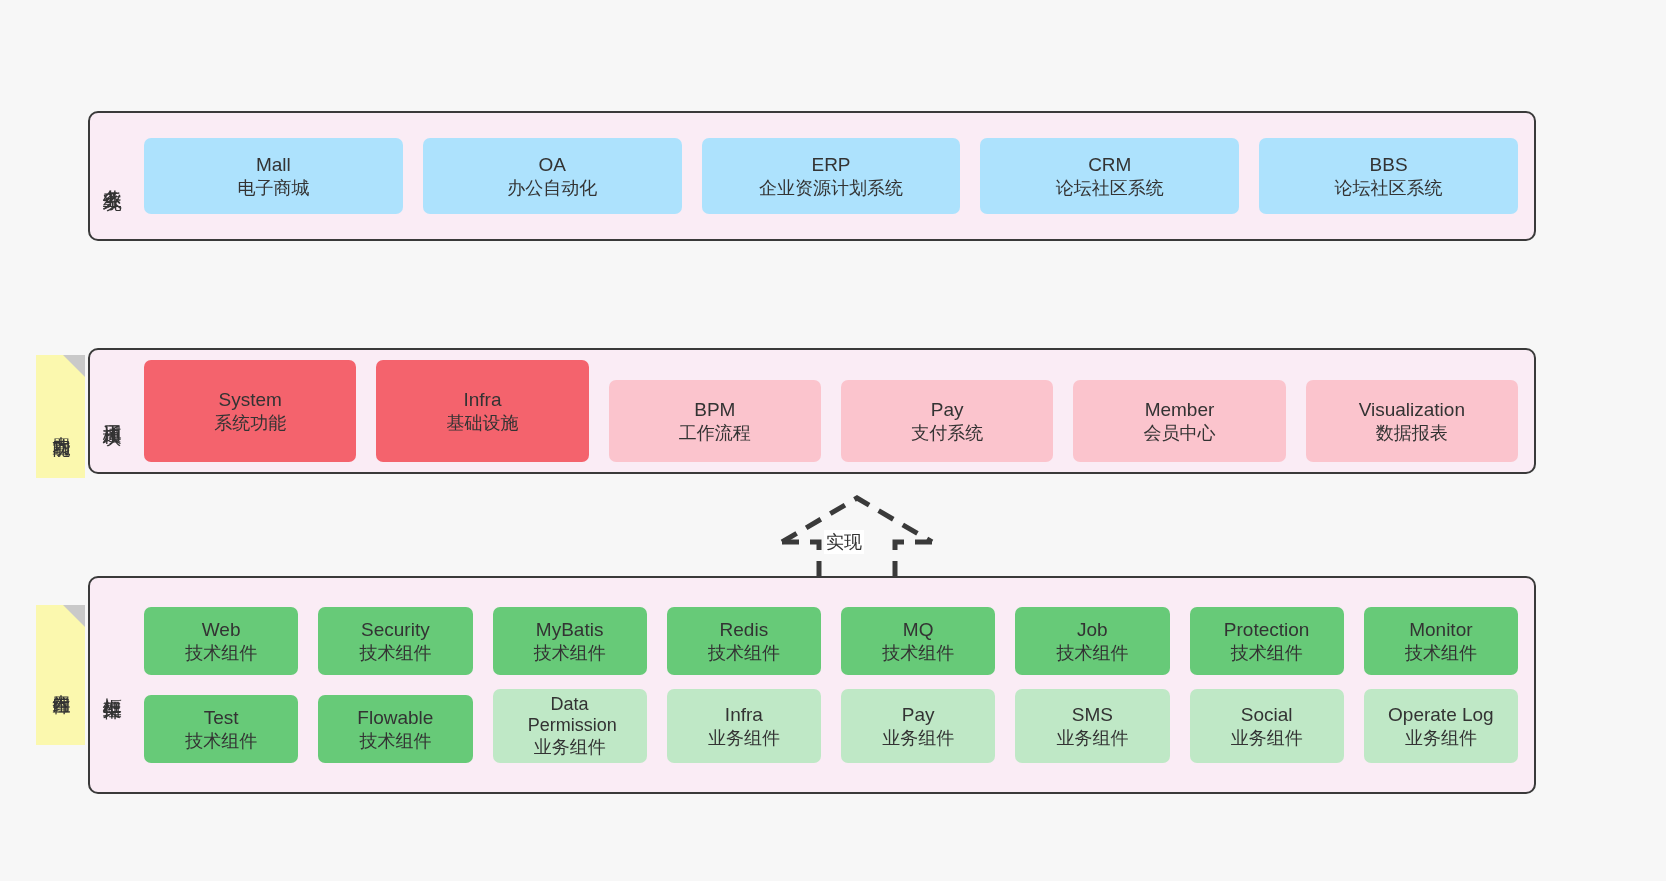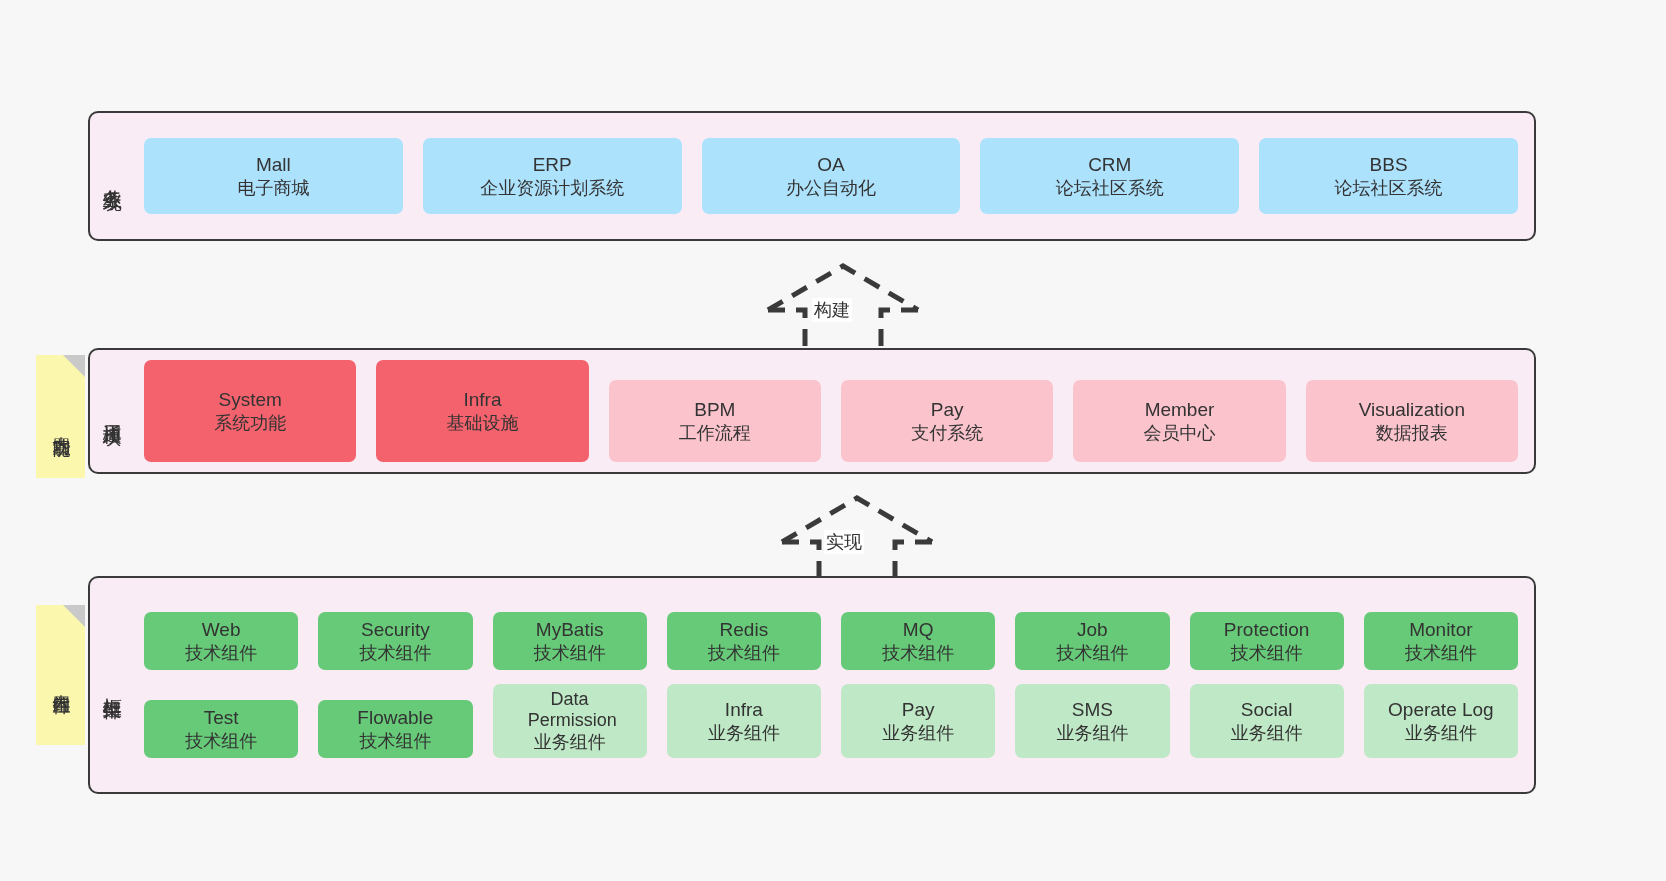--- a/index.html
+++ b/index.html
@@ -79,21 +79,21 @@
     padding: 4px 6px;
     color: #333333;
     font-size: 19px;
   }
   .node .sub {
     font-size: 18px;
   }
   .node.biz    { background: #ade2fd; height: 76px; }
   .node.core   { background: #f4636d; height: 102px; }
   .node.module { background: #fbc4cd; height: 82px; }
-  .node.tech   { background: #67ca78; height: 58px; }
+  .node.tech   { background: #67ca78; height: 68px; }
   .node.svc    { background: #bfe8c6; height: 74px; }
 
   
   .sticky {
     position: absolute;
     background: #fbf8ae;
     width: 49px;
     box-sizing: border-box;
     font-size: 18px;
     line-height: 1.22;
@@ -142,48 +142,39 @@
 
   <div class="layer" style="left:88px; top:111px; width:1448px; height:130px;">
     <div class="layer-title">业务系统</div>
     <div class="layer-body">
       <div class="row">
         <div class="node biz">
           <span>Mall</span>
           <span class="sub">电子商城</span>
         </div>
         <div class="node biz">
+          <span>OA</span>
+          <span class="sub">办公自动化</span>
+        </div>
+        <div class="node biz">
           <span>ERP</span>
           <span class="sub">企业资源计划系统</span>
         </div>
         <div class="node biz">
-          <span>OA</span>
-          <span class="sub">办公自动化</span>
-        </div>
-        <div class="node biz">
           <span>CRM</span>
           <span class="sub">论坛社区系统</span>
         </div>
         <div class="node biz">
           <span>BBS</span>
           <span class="sub">论坛社区系统</span>
         </div>
       </div>
     </div>
   </div>
 
-  <div class="arrow" style="left:758px; top:258px;">
-    <svg width="170" height="95" viewBox="0 0 170 95" fill="none">
-      <path d="M10 52 L85 8 L160 52" stroke="#3a3a3a" stroke-width="5" stroke-dasharray="17 11" fill="none" stroke-linecap="butt"></path>
-      <path d="M10 52 L47 52 L47 93" stroke="#3a3a3a" stroke-width="5" stroke-dasharray="17 11" fill="none" stroke-linecap="butt"></path>
-      <path d="M160 52 L123 52 L123 93" stroke="#3a3a3a" stroke-width="5" stroke-dasharray="17 11" fill="none" stroke-linecap="butt"></path>
-      <path d="M47 93 L123 93" stroke="#3a3a3a" stroke-width="5" stroke-dasharray="17 11" fill="none" stroke-linecap="butt"></path>
-    </svg>
-    <span class="arrow-label" style="left:54px; top:40px; background:#ffffff;">构建</span>
-  </div>
 
   <div class="sticky" style="left:36px; top:355px; height:123px;">
     <span class="fold"></span>
     <span>内置功能</span>
   </div>
 
   <div class="layer" style="left:88px; top:348px; width:1448px; height:126px;">
     <div class="layer-title">通用模块</div>
     <div class="layer-body">
       <div class="row">

